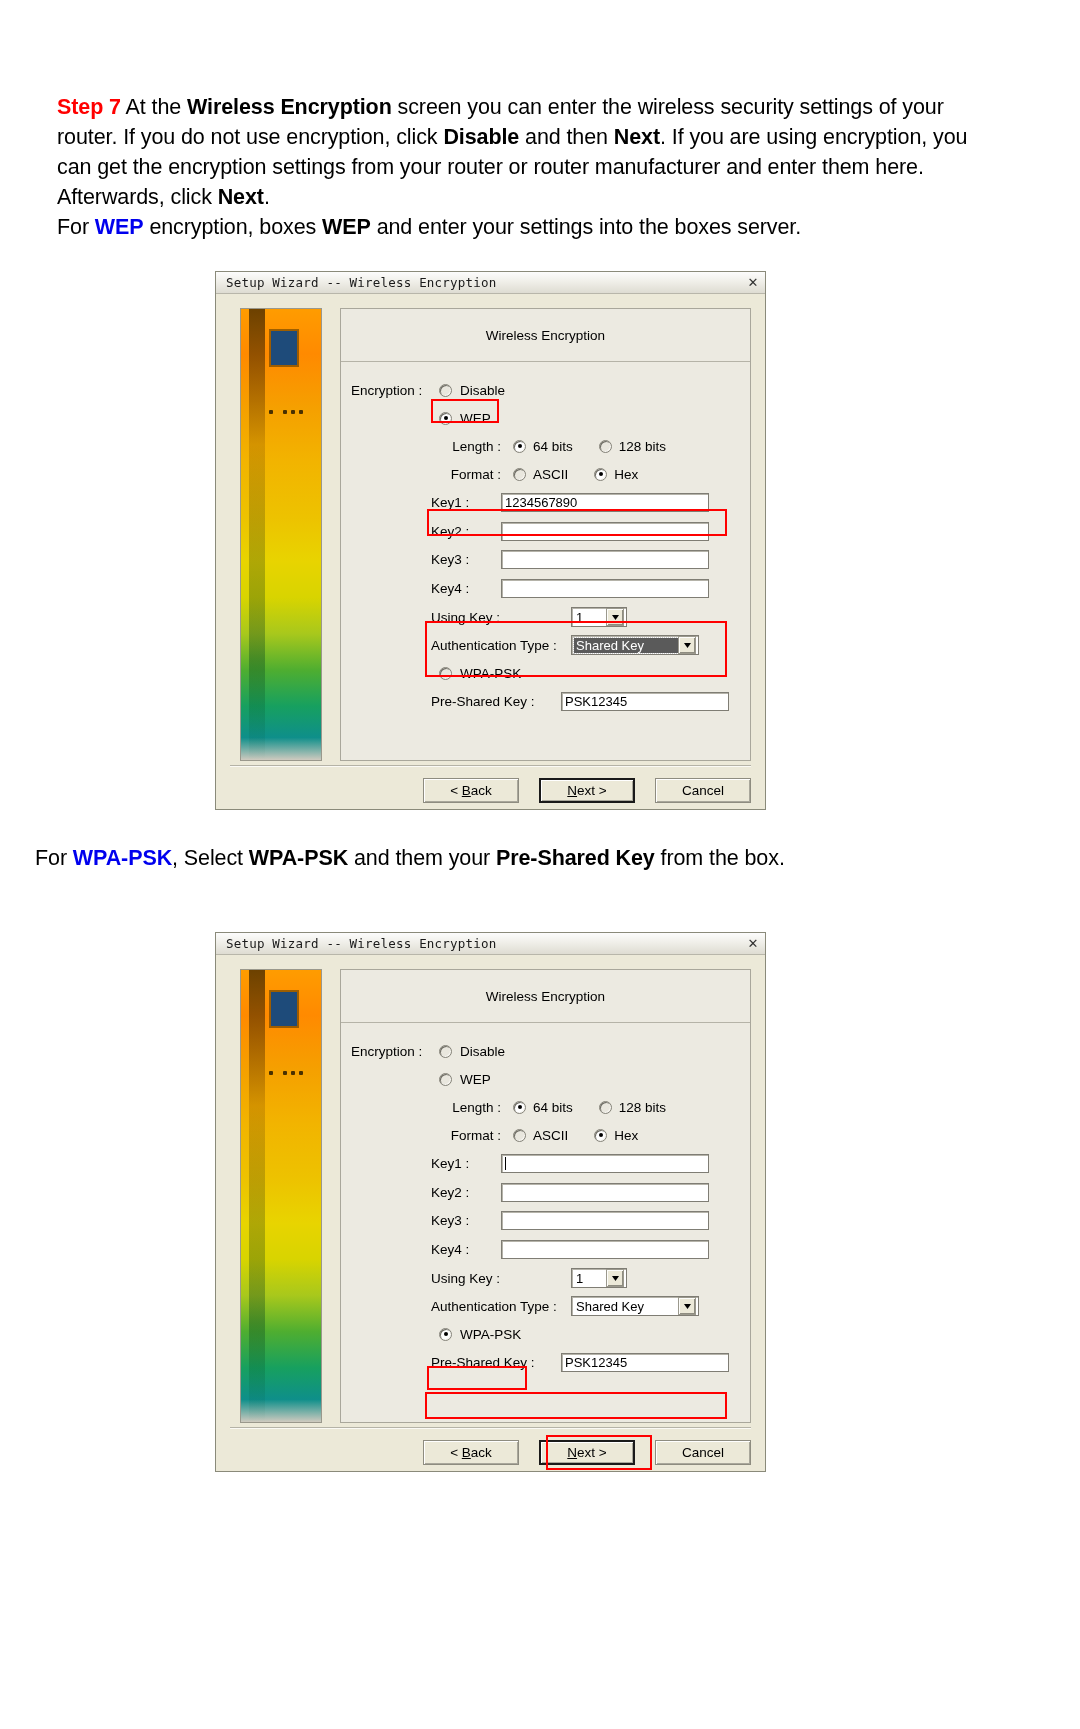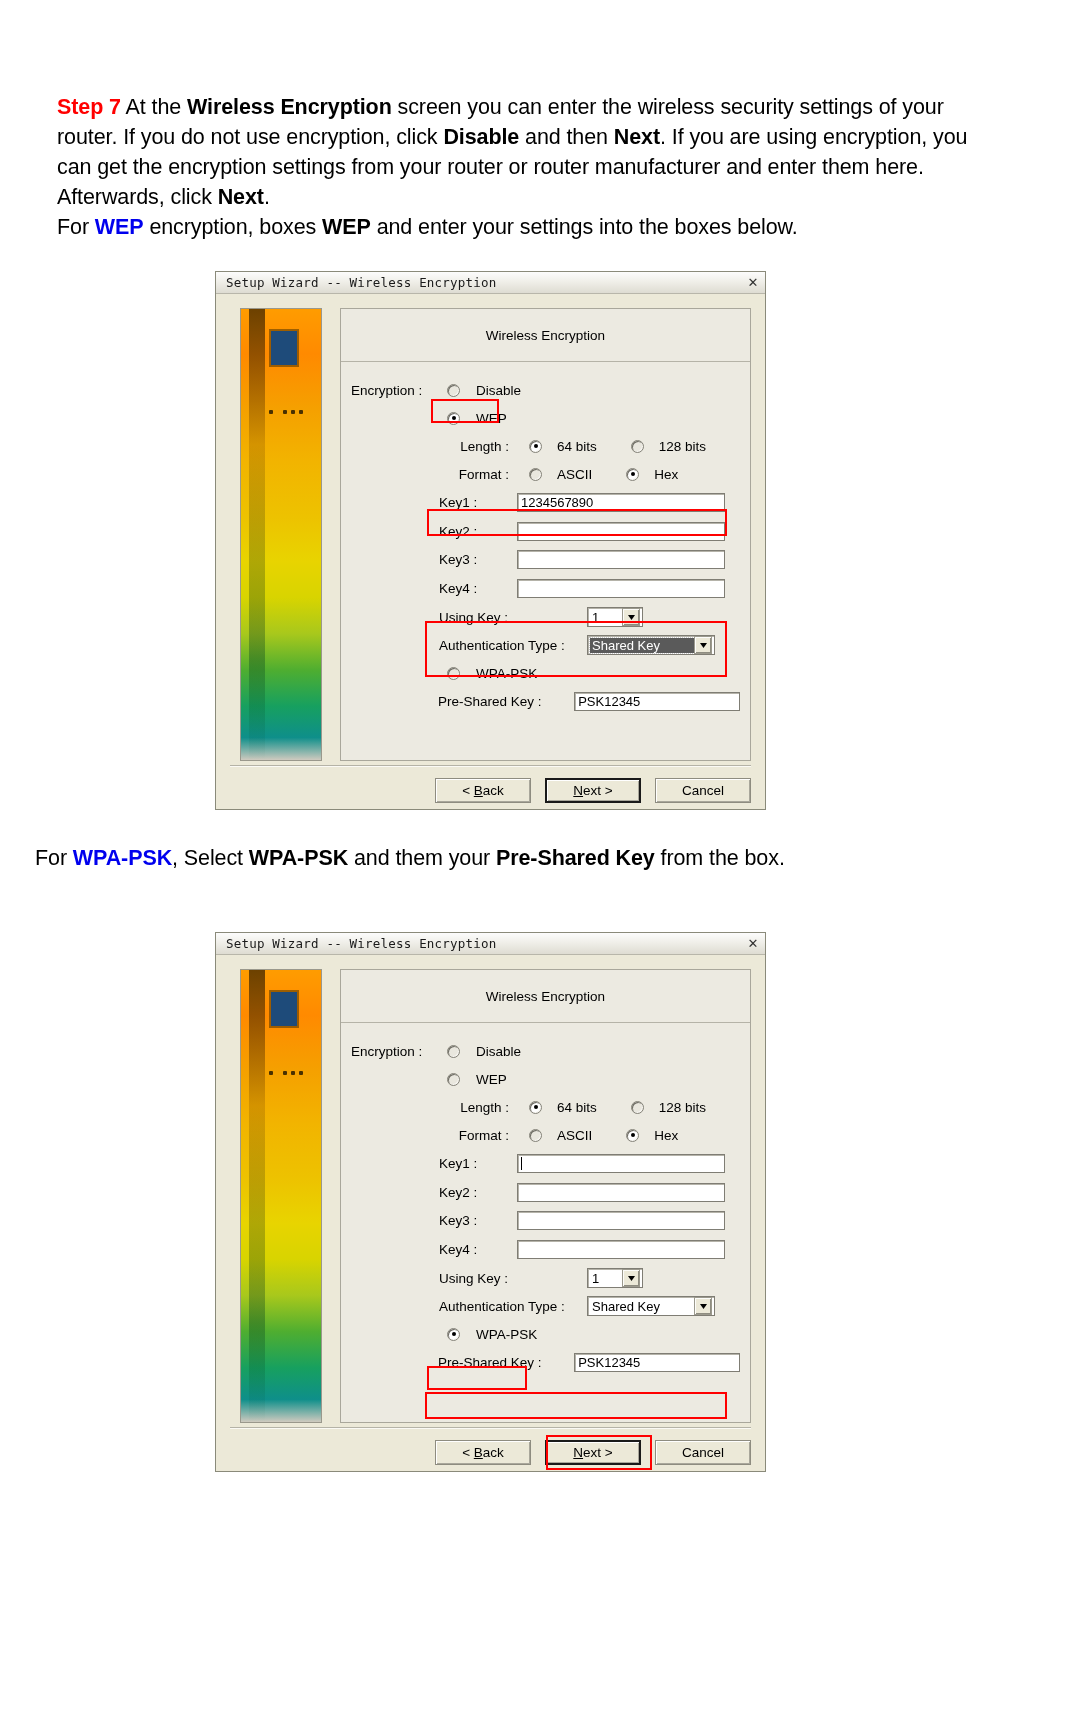--- a/index.html
+++ b/index.html
@@ -132,21 +132,21 @@
   .group-header {
     height:52px;
     border-bottom:1px solid #b5b3a7;
     display:flex; align-items:center; justify-content:center;
     font-size:13.5px;
     color:#000;
     background:#eceae1;
   }
   .group-inner { position:relative; padding:14px 10px 6px 10px; }
 
-  .frow { position:relative; display:flex; align-items:center; height:26px;gap:8px; }
+  .frow { position:relative; display:flex; align-items:center; height:26px; }
   .lbl { font-size:13.5px; color:#000; white-space:nowrap; }
 
   
   .radio {
     width:13px; height:13px;
     border-radius:50%;
     box-sizing:border-box;
     background:#ffffff;
     border:1px solid #848278;
     box-shadow:inset 1px 1px 0 #6e6c64, inset -1px -1px 0 #f6f5f0;
@@ -231,21 +231,21 @@
   .dlg-sep {
     position:absolute;
     left:14px; right:14px;
     height:1px;
     background:#b5b3a7;
     border-bottom:1px solid #fbfaf5;
   }
   .btnrow {
     position:absolute;
     display:flex;
-    gap:14px;
+    gap:20px;
     border-radius:11px;
   }
   .btn {
     width:96px; height:25px;
     background:#ece9d8;
     border:1px solid #8e8c80;
     box-shadow:inset 1px 1px 0 #ffffff, inset -1px -1px 0 #a9a79b;
     display:flex; align-items:center; justify-content:center;
     font-size:13.5px;
     color:#000;
@@ -253,21 +253,21 @@
     box-sizing:border-box;
   }
   .btn.default { border:2px solid #1a1a1a; }
   .btn u { text-decoration:underline; }
 </style>
 </head>
 <body>
 
 <div class="para" id="para-step7">
   <span class="red">Step 7</span><span> At the </span><b>Wireless Encryption</b><span> screen you can enter the wireless security settings of your router.  If you do not use encryption, click </span><b>Disable</b><span> and then </span><b>Next</b><span>.  If you are using encryption, you can get the encryption settings from your router or router manufacturer and enter them here.  Afterwards, click </span><b>Next</b><span>.</span><br>
-  <span>For </span><span class="blue">WEP</span><span> encryption, boxes </span><b>WEP</b><span> and enter your settings into the boxes below.</span>
+  <span>For </span><span class="blue">WEP</span><span> encryption, boxes </span><b>WEP</b><span> and enter your settings into the boxes server.</span>
 </div>
 
 <div class="dialog" id="dialog1" style="left:215px; top:271px; width:551px; height:539px;">
   <div class="dlg-titlebar">
     <span class="dlg-title">Setup Wizard -- Wireless Encryption</span>
     <span class="dlg-close">✕</span>
   </div>
   <div class="dlg-body">
 
     <div class="art-panel">

